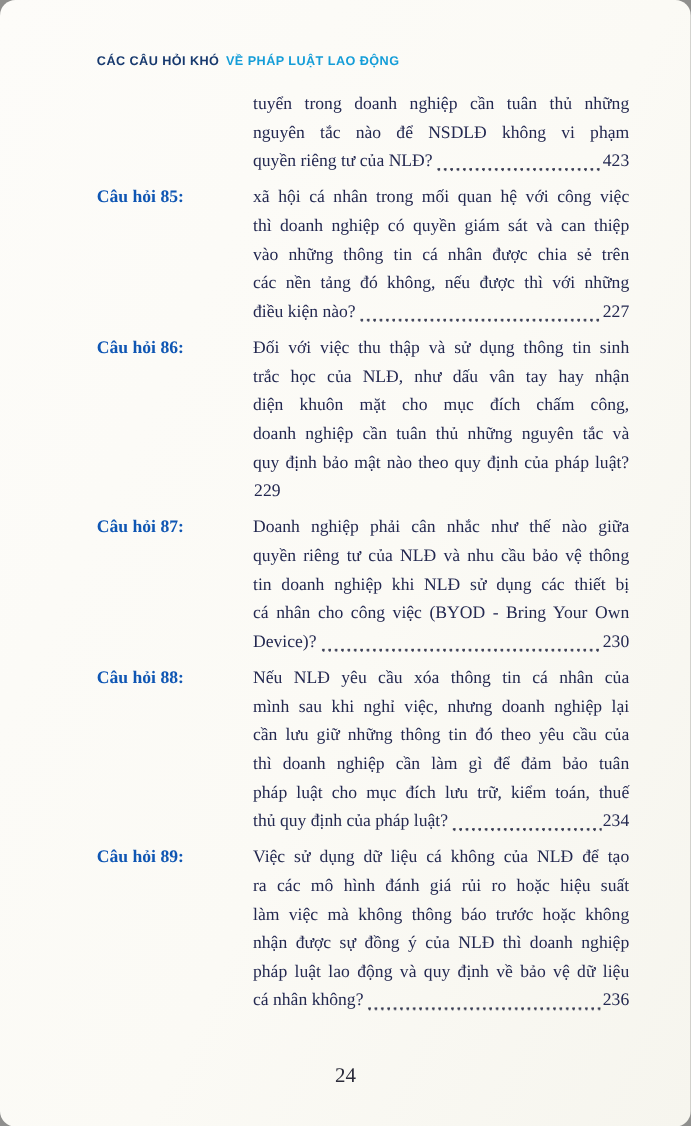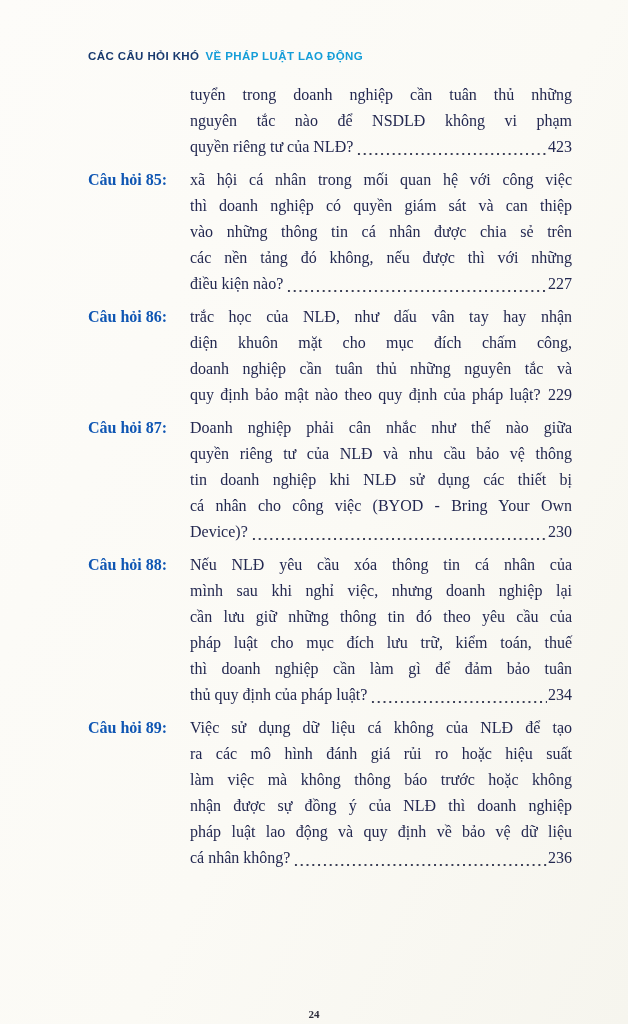--- a/index.html
+++ b/index.html
@@ -7,20 +7,21 @@
     background: #8f8f8d;
     font-family: "Liberation Serif", serif;
   }
   .page {
     position: relative;
     width: 628px;
     height: 1024px;
     margin: 0 auto;
     background: linear-gradient(115deg, #fdfcf9 0%, #fbfaf5 55%, #f6f5ee 100%);
     overflow: hidden;
+    border-radius: 14px;
   }
   .header {
     position: absolute;
     top: 50px;
     left: 88px;
     font-family: "Liberation Sans", sans-serif;
     font-weight: bold;
     font-size: 11.5px;
     letter-spacing: 0.4px;
     white-space: nowrap;
@@ -30,21 +31,21 @@
 
   .toc {
     position: absolute;
     top: 82px;
     left: 88px;
     width: 484px;
     color: var(--body-text, #232850);
     font-size: 16px;
     line-height: 26px;
   }
-  .entry { display: flex; }
+  .entry { display: flex; gap: 40px; }
   .entry + .entry { margin-top: 7px; }
   .label {
     flex: 0 0 102px;
     font-weight: bold;
     color: var(--label-blue, #0f56b3);
   }
   .body { flex: 1; min-width: 0; }
   .line {
     text-align: justify;
     text-align-last: justify;
@@ -59,26 +60,25 @@
     background-size: 5.8px 26px;
     background-repeat: repeat-x;
   }
   .pagenum { flex: 0 0 auto; }
   .last-inline { word-spacing: -0.3px; }
   .last-inline .pagenum { margin-left: 1px; }
 
   .footer {
     position: absolute;
     left: 0;
-    top: 1008px;
+    top: 968px;
     width: 100%;
     text-align: center;
-    font-size: 11px;
+    font-size: 19px;
     color: #2b2b3a;
-    font-weight: bold;
   }
 </style>
 </head>
 <body>
 
 <div class="page">
   <div class="header">
     <span class="h-dark">CÁC CÂU HỎI KHÓ</span><span class="h-teal">VỀ PHÁP LUẬT LAO ĐỘNG</span>
   </div>
 
@@ -105,20 +105,21 @@
           <div class="lastflex">
             <span class="lasttext">điều kiện nào?</span>
             <span class="leader"></span>
             <span class="pagenum">227</span>
           </div>
         </div>
       </div>
       <div class="entry">
         <div class="label">Câu hỏi 86:</div>
         <div class="body">
+          <div class="line">Đối với việc thu thập và sử dụng thông tin sinh</div>
           <div class="line">trắc học của NLĐ, như dấu vân tay hay nhận</div>
           <div class="line">diện khuôn mặt cho mục đích chấm công,</div>
           <div class="line">doanh nghiệp cần tuân thủ những nguyên tắc và</div>
           <div class="line last-inline"><span>quy định bảo mật nào theo quy định của pháp luật?</span> <span class="pagenum">229</span></div>
         </div>
       </div>
       <div class="entry">
         <div class="label">Câu hỏi 87:</div>
         <div class="body">
           <div class="line">Doanh nghiệp phải cân nhắc như thế nào giữa</div>
@@ -131,22 +132,22 @@
             <span class="pagenum">230</span>
           </div>
         </div>
       </div>
       <div class="entry">
         <div class="label">Câu hỏi 88:</div>
         <div class="body">
           <div class="line">Nếu NLĐ yêu cầu xóa thông tin cá nhân của</div>
           <div class="line">mình sau khi nghỉ việc, nhưng doanh nghiệp lại</div>
           <div class="line">cần lưu giữ những thông tin đó theo yêu cầu của</div>
+          <div class="line">thì doanh nghiệp cần làm gì để đảm bảo tuân</div>
           <div class="line">pháp luật cho mục đích lưu trữ, kiểm toán, thuế</div>
-          <div class="line">thì doanh nghiệp cần làm gì để đảm bảo tuân</div>
           <div class="lastflex">
             <span class="lasttext">thủ quy định của pháp luật?</span>
             <span class="leader"></span>
             <span class="pagenum">234</span>
           </div>
         </div>
       </div>
       <div class="entry">
         <div class="label">Câu hỏi 89:</div>
         <div class="body">

